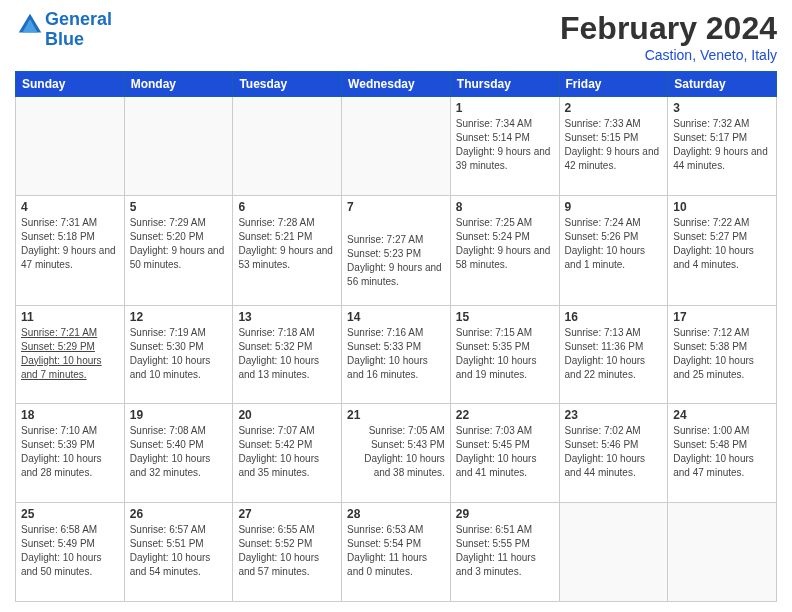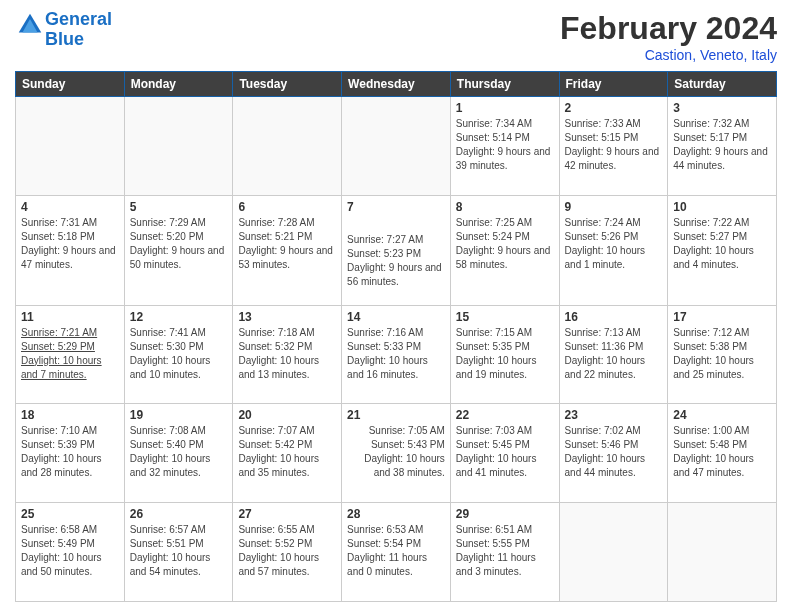--- a/index.html
+++ b/index.html
@@ -52,21 +52,21 @@
       color: #1d4ed8;
     }
     .calendar {
       flex: 1;
       border: 1px solid #ccc;
       border-collapse: collapse;
       width: 100%;
       table-layout: fixed;
     }
     .calendar th {
-      background-color: #404040;
+      background-color: #1d4ed8;
       color: white;
       text-align: left;
       padding: 5px 6px;
       font-size: 12px;
       border: 1px solid #1560a8;
     }
     .calendar td {
       vertical-align: top;
       padding: 4px 5px;
       border: 1px solid #ccc;
@@ -194,21 +194,21 @@
         </tr>
         <tr>
           <td>
             <div class="day-num">11</div>
             <div class="day-info" style="white-space: pre-line; text-decoration: underline;">Sunrise: 7:21 AM
 Sunset: 5:29 PM
 Daylight: 10 hours and 7 minutes.</div>
           </td>
           <td>
             <div class="day-num">12</div>
-            <div class="day-info" style="white-space: pre-line;">Sunrise: 7:41 AM
+            <div class="day-info" style="white-space: pre-line;">Sunrise: 7:19 AM
 Sunset: 5:30 PM
 Daylight: 10 hours and 10 minutes.</div>
           </td>
           <td>
             <div class="day-num">13</div>
             <div class="day-info" style="white-space: pre-line;">Sunrise: 7:18 AM
 Sunset: 5:32 PM
 Daylight: 10 hours and 13 minutes.</div>
           </td>
           <td>

